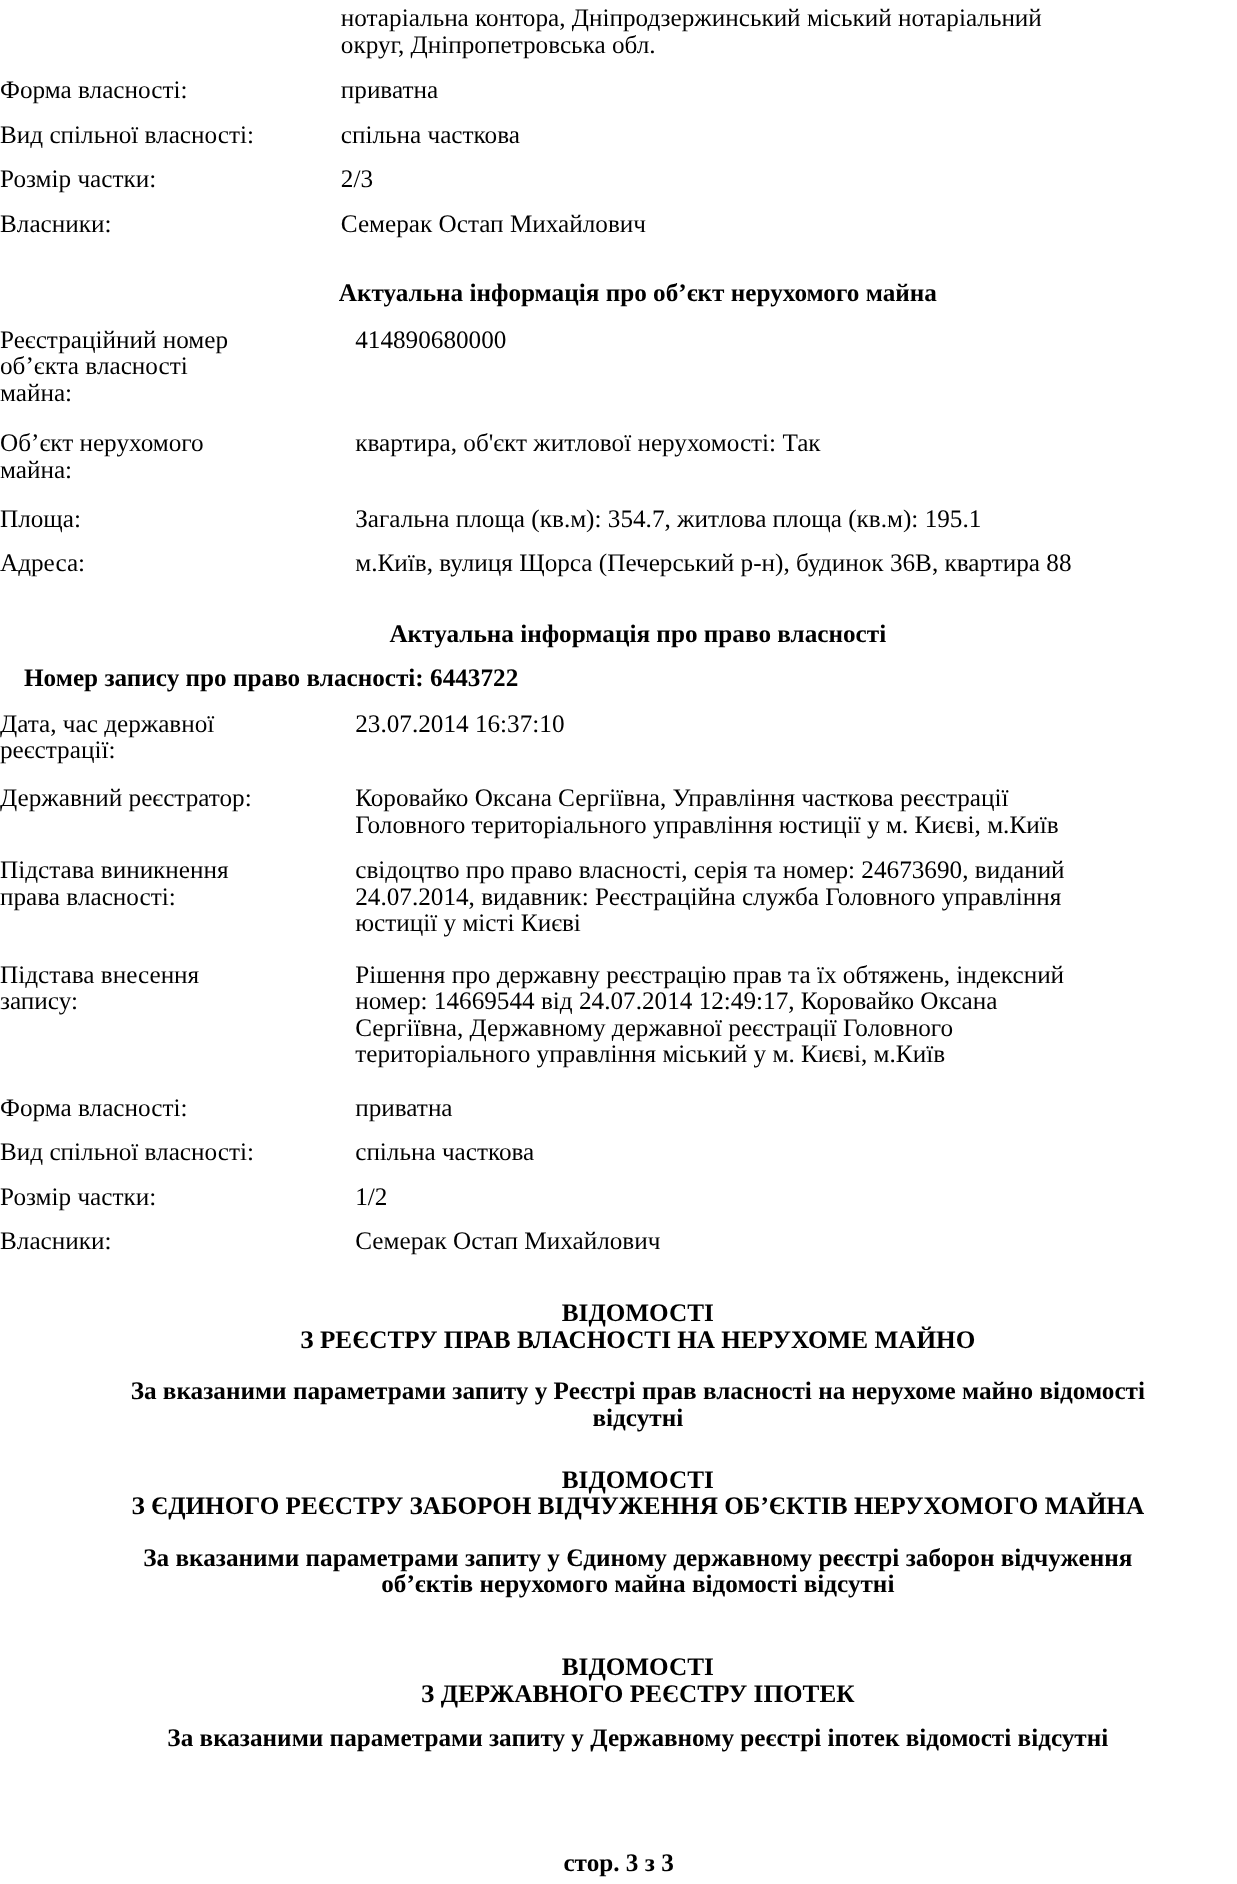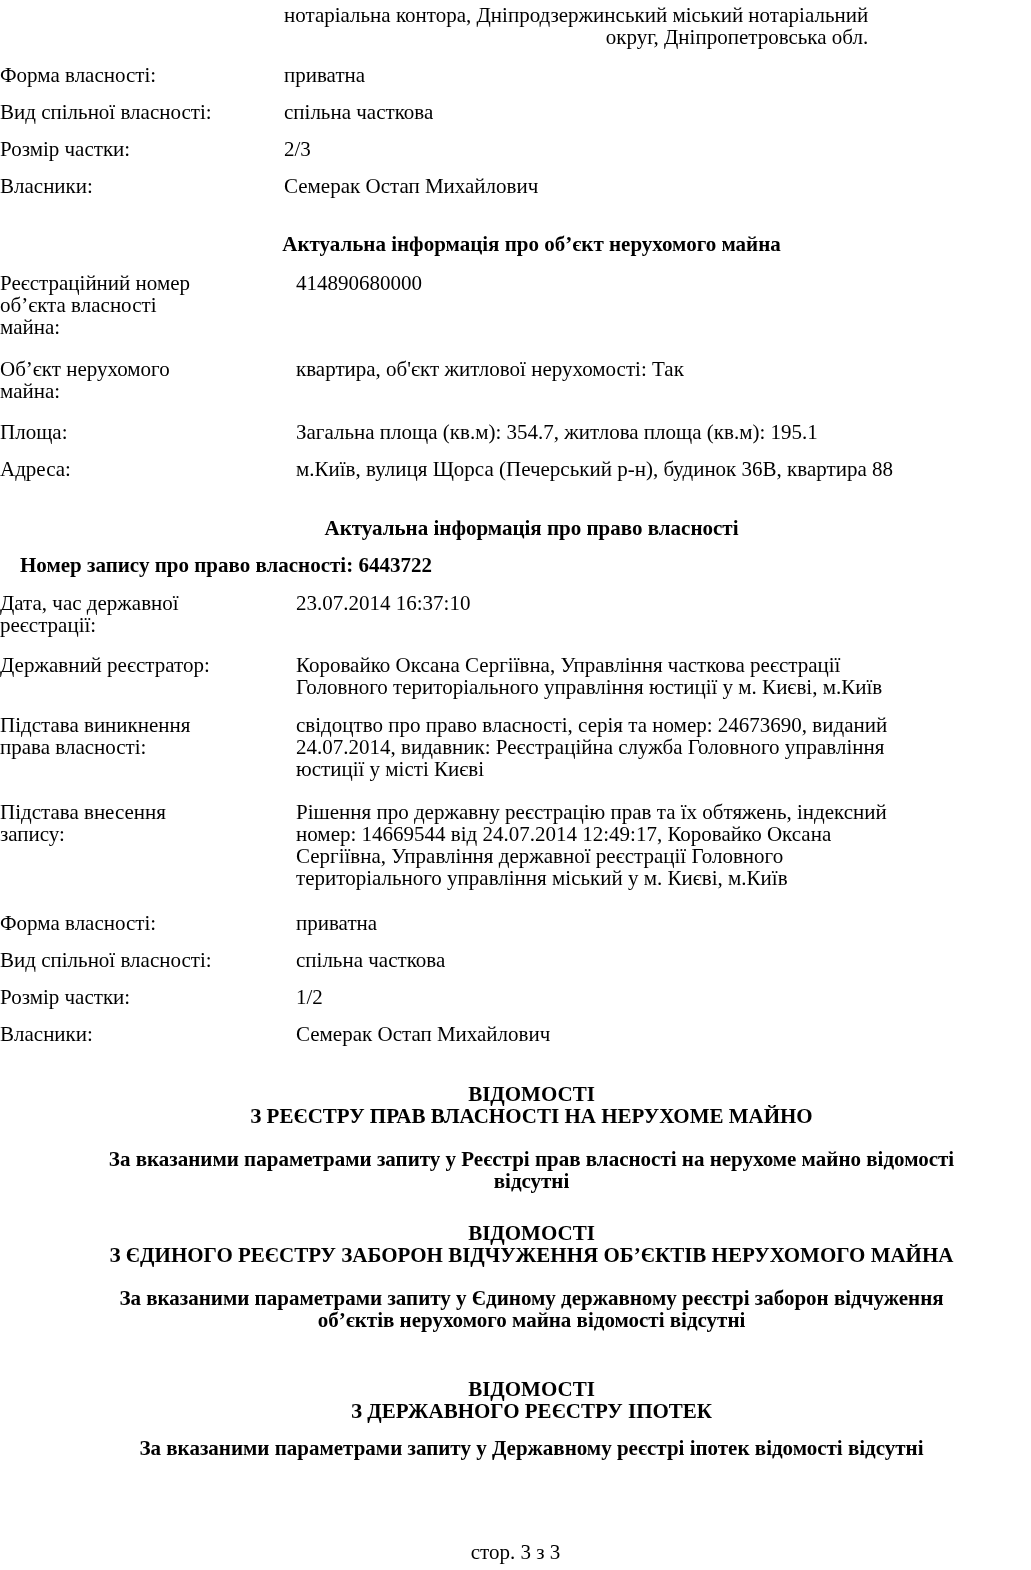--- a/index.html
+++ b/index.html
@@ -6,27 +6,27 @@
     body {
       width: 1031px; height: 1570px; position: relative; overflow: hidden;
       font-family: "Liberation Serif", "DejaVu Serif", serif;
       color: #000000; font-size: 21px; line-height: 22px;
     }
     .row { position: absolute; left: 0; width: 1031px; }
     .lbl { position: absolute; left: 0; top: 0; width: 270px; }
     .val { position: absolute; top: 0; }
     .center { position: absolute; left: 0; width: 1031px; text-align: center; font-weight: bold; margin-left: 16px; }
     .bold { font-weight: bold; }
-    .footer { position: absolute; left: 0; width: 1031px; text-align: center; font-weight: normal; }
+    .footer { position: absolute; left: 0; width: 1031px; text-align: center; font-weight: bold; }
   </style>
 </head>
 <body>
 
 <div class="row" style="top:4px;">
-  <div class="val" style="left:284px;text-align:right;">
+  <div class="val" style="left:284px;">
     <div>нотаріальна контора, Дніпродзержинський міський нотаріальний</div>
     <div>округ, Дніпропетровська обл.</div>
   </div>
 </div>
 <div class="row" style="top:64px;">
   <div class="lbl">Форма власності:</div>
   <div class="val" style="left:284px;">приватна</div>
 </div>
 <div class="row" style="top:101px;">
   <div class="lbl">Вид спільної власності:</div>
@@ -96,21 +96,21 @@
   </div>
 </div>
 <div class="row" style="top:801px;">
   <div class="lbl">
     <div>Підстава внесення</div>
     <div>запису:</div>
   </div>
   <div class="val" style="left:296px;">
     <div>Рішення про державну реєстрацію прав та їх обтяжень, індексний</div>
     <div>номер: 14669544 від 24.07.2014 12:49:17, Коровайко Оксана</div>
-    <div>Сергіївна, Управління державної реєстрації Головного</div>
+    <div>Сергіївна, Державному державної реєстрації Головного</div>
     <div>територіального управління міський у м. Києві, м.Київ</div>
   </div>
 </div>
 <div class="row" style="top:912px;">
   <div class="lbl">Форма власності:</div>
   <div class="val" style="left:296px;">приватна</div>
 </div>
 <div class="row" style="top:949px;">
   <div class="lbl">Вид спільної власності:</div>
   <div class="val" style="left:296px;">спільна часткова</div>

